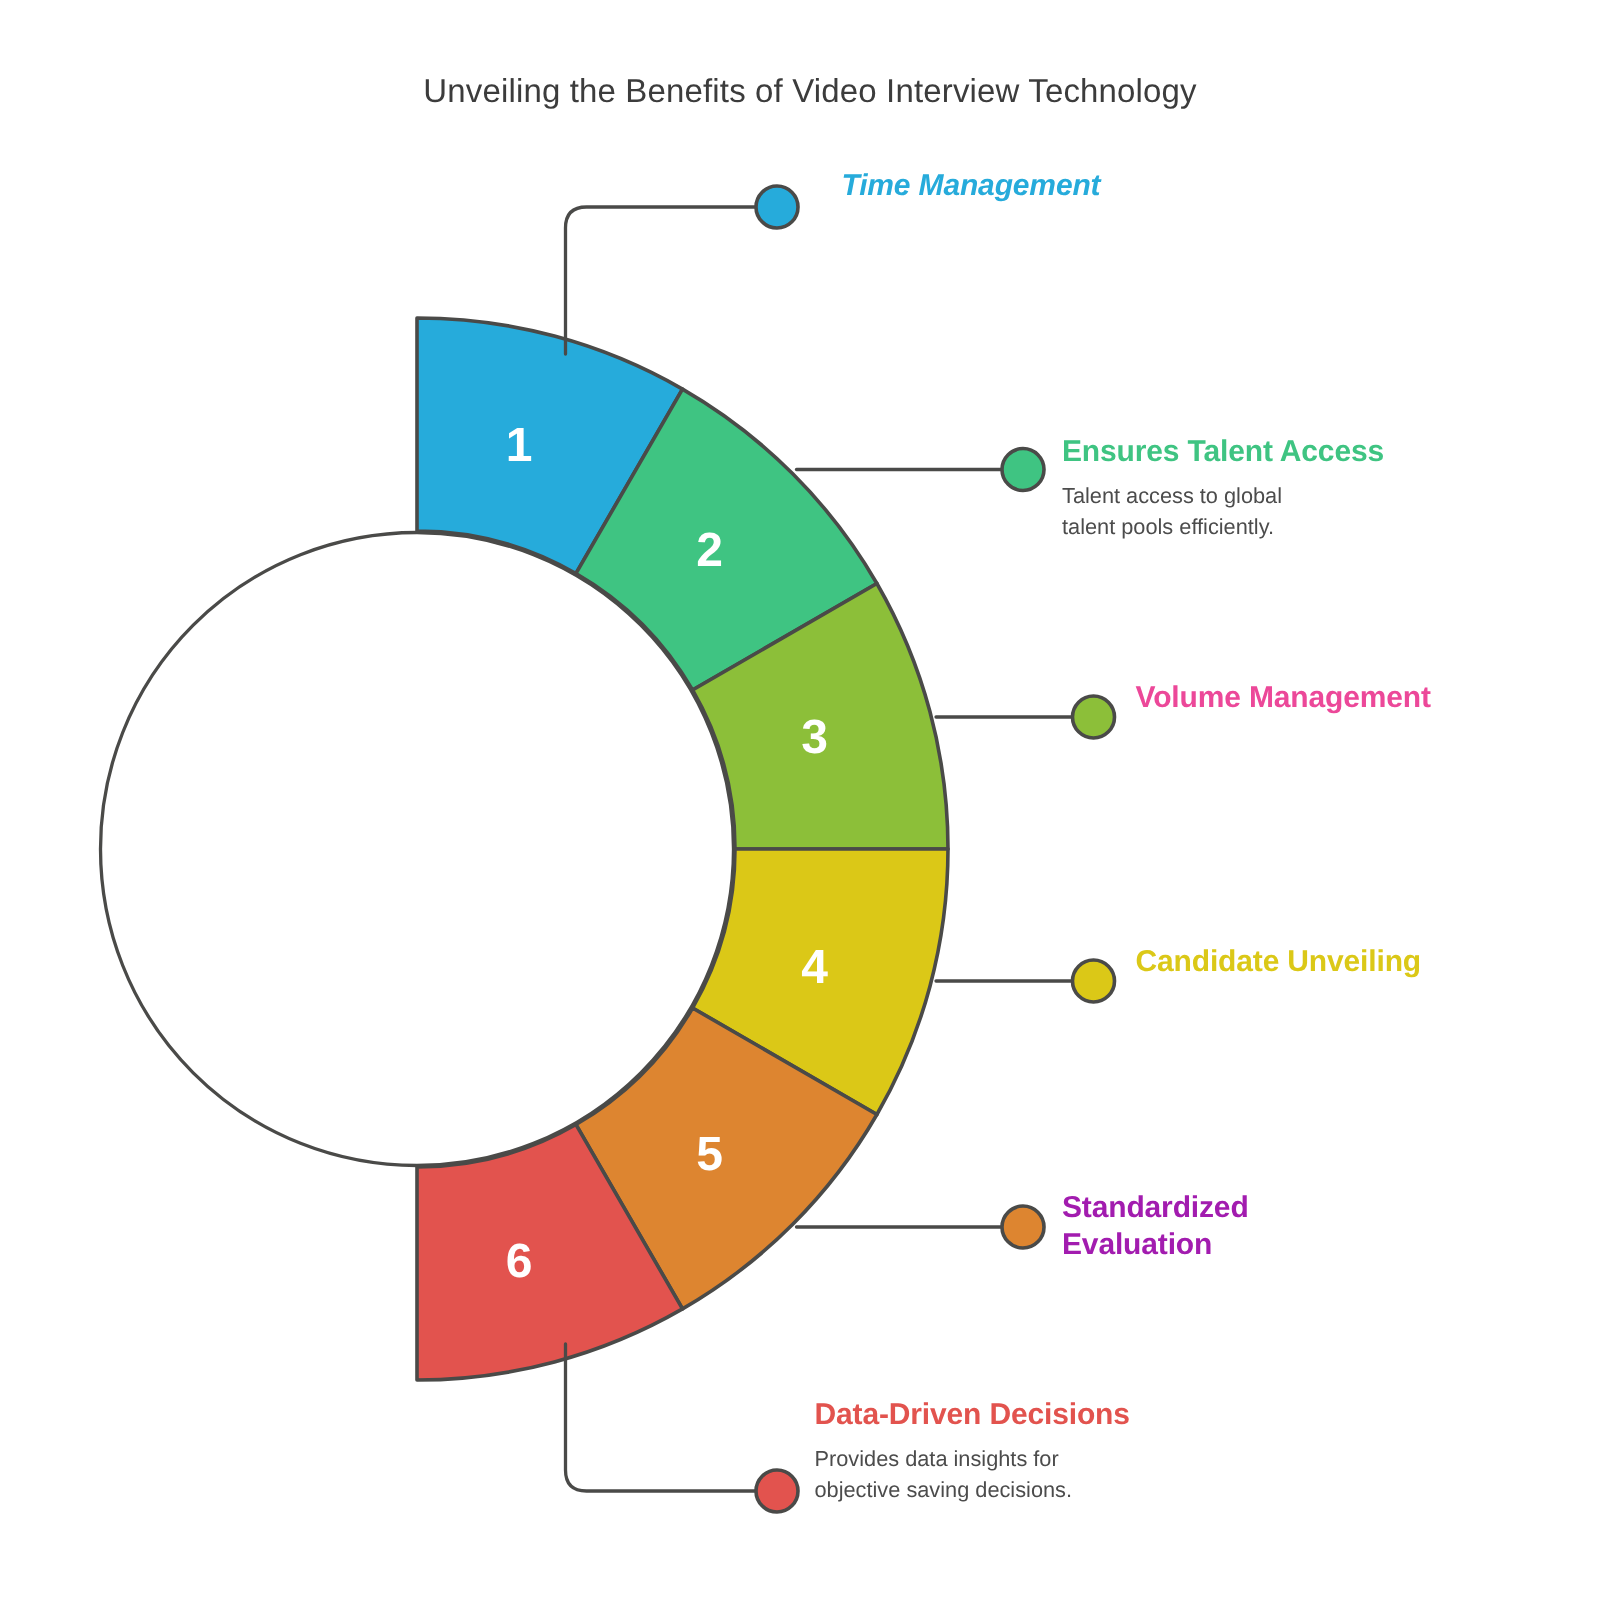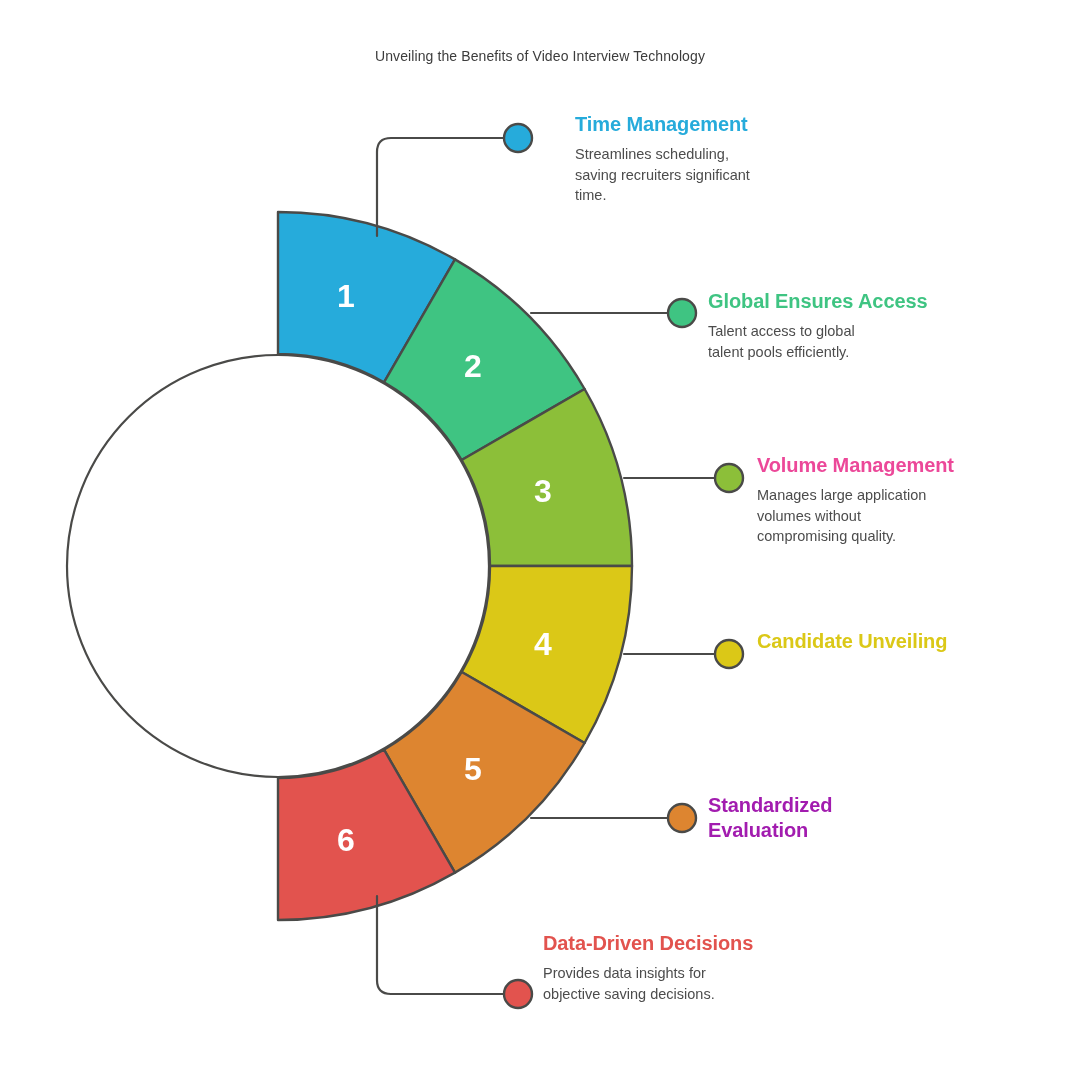--- a/index.html
+++ b/index.html
@@ -23,21 +23,21 @@
     height: 1080px;
   }
 
   
   .chart-title {
     position: absolute;
     left: 0;
     top: 48px;
     width: 1080px;
     text-align: center;
-    font-size: 14px;
+    font-size: 22px;
     font-weight: 400;
     color: #3c3c3c;
     letter-spacing: 0.1px;
   }
 
   
   #graphic {
     position: absolute;
     left: 0;
     top: 0;
@@ -135,38 +135,32 @@
     <g>
       <circle class="leader-dot" cx="518" cy="138" r="14" fill="#26ABDB"></circle>
       <circle class="leader-dot" cx="682" cy="313" r="14" fill="#3FC482"></circle>
       <circle class="leader-dot" cx="729" cy="478" r="14" fill="#8CBF39"></circle>
       <circle class="leader-dot" cx="729" cy="654" r="14" fill="#DBC817"></circle>
       <circle class="leader-dot" cx="682" cy="818" r="14" fill="#DD8530"></circle>
       <circle class="leader-dot" cx="518" cy="994" r="14" fill="#E2534E"></circle>
     </g>
   </svg>
 
-  <div class="item-block" style="left:575px; top:112px; width:215px;">
+  <div class="item-block" style="left:561px; top:112px; width:215px;font-style:italic;">
     <div class="item-heading" style="color: rgb(38, 171, 219);">Time Management</div>
-    <div class="item-desc">Streamlines scheduling,
-saving recruiters significant
-time.</div>
   </div>
 
   <div class="item-block" style="left:708px; top:289px; width:265px;">
-    <div class="item-heading" style="color: rgb(63, 196, 130);">Global Ensures Access</div>
+    <div class="item-heading" style="color: rgb(63, 196, 130);">Ensures Talent Access</div>
     <div class="item-desc">Talent access to global
 talent pools efficiently.</div>
   </div>
 
   <div class="item-block" style="left:757px; top:453px; width:235px;">
     <div class="item-heading" style="color: #ec4899;">Volume Management</div>
-    <div class="item-desc">Manages large application
-volumes without
-compromising quality.</div>
   </div>
 
   <div class="item-block" style="left:757px; top:629px; width:235px;">
     <div class="item-heading" style="color: rgb(219, 200, 23);">Candidate Unveiling</div>
   </div>
 
   <div class="item-block" style="left:708px; top:793px; width:175px;">
     <div class="item-heading" style="white-space: pre-line; margin-bottom: 14px; color: #a21caf;">Standardized
 Evaluation</div>
   </div>

